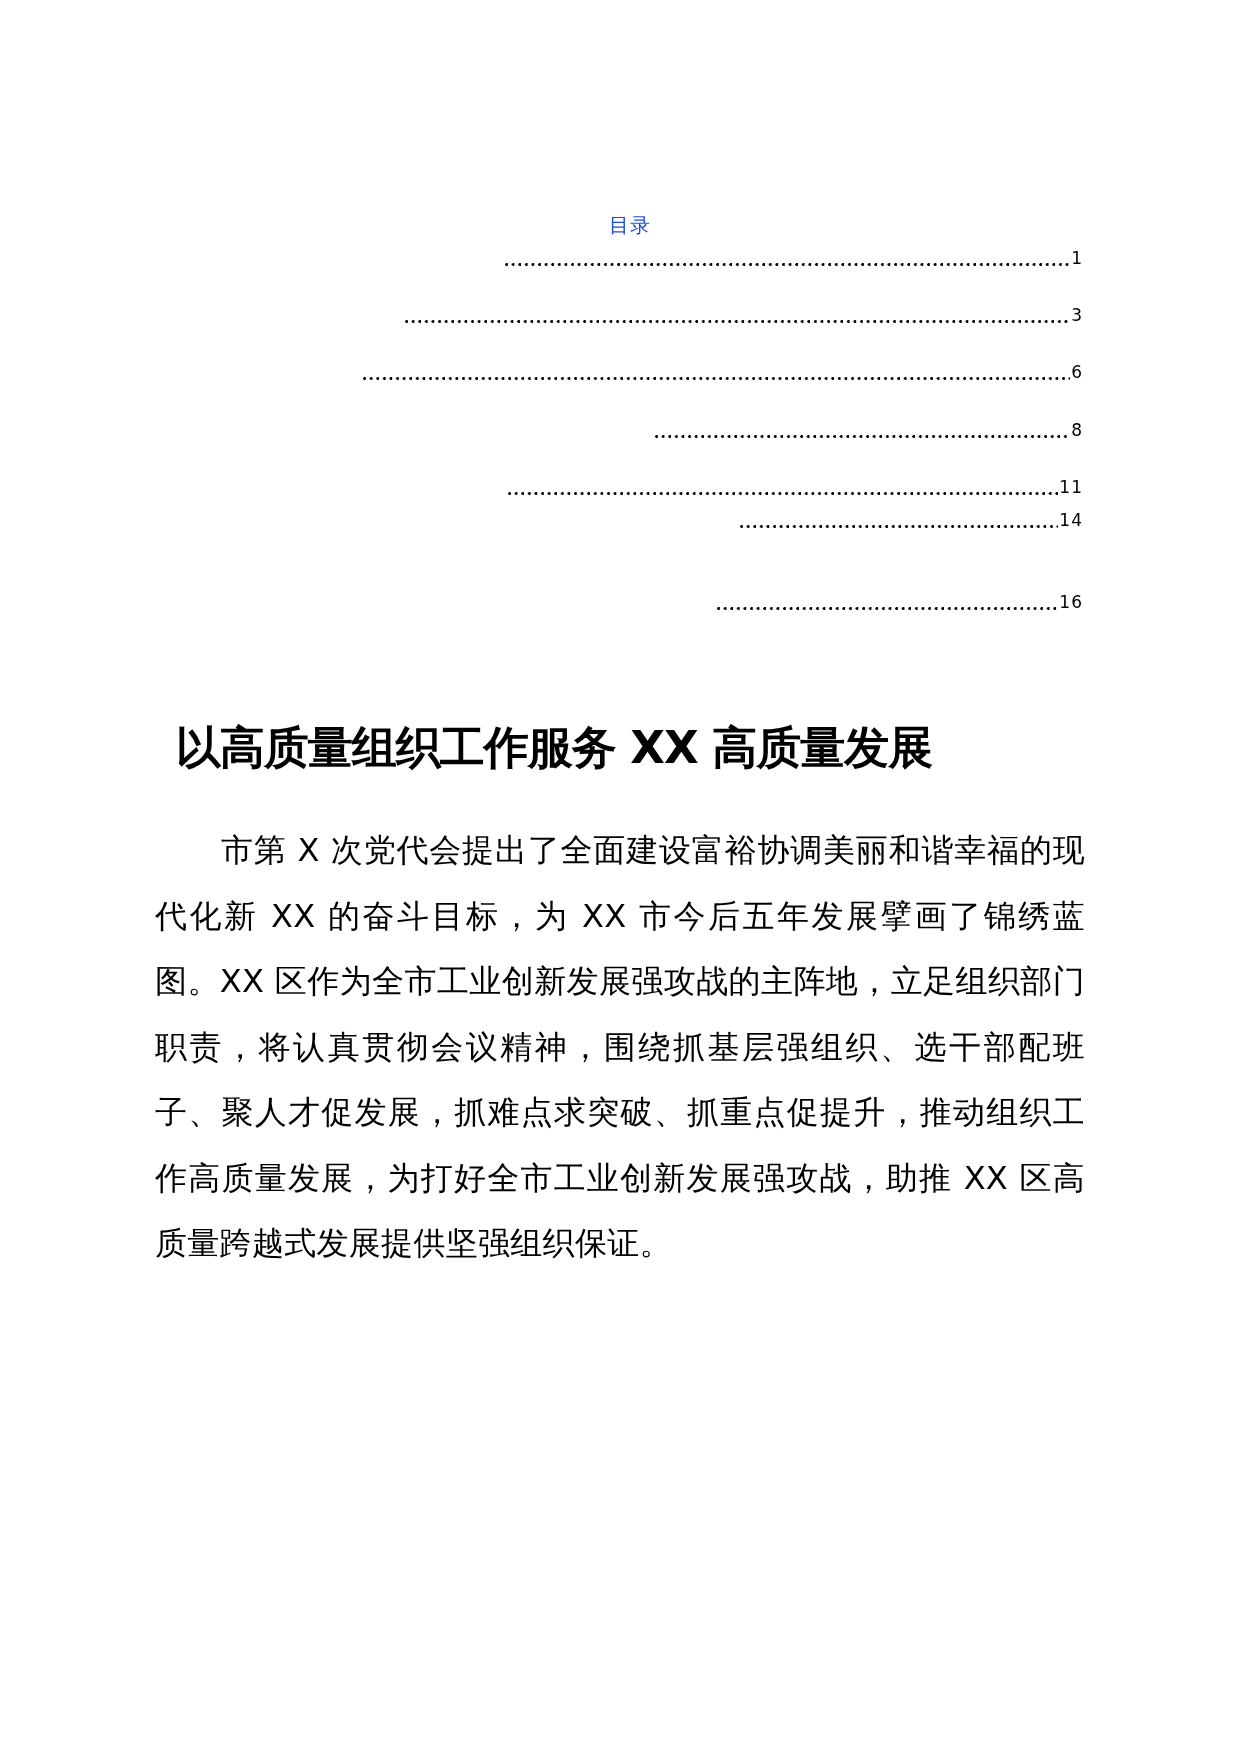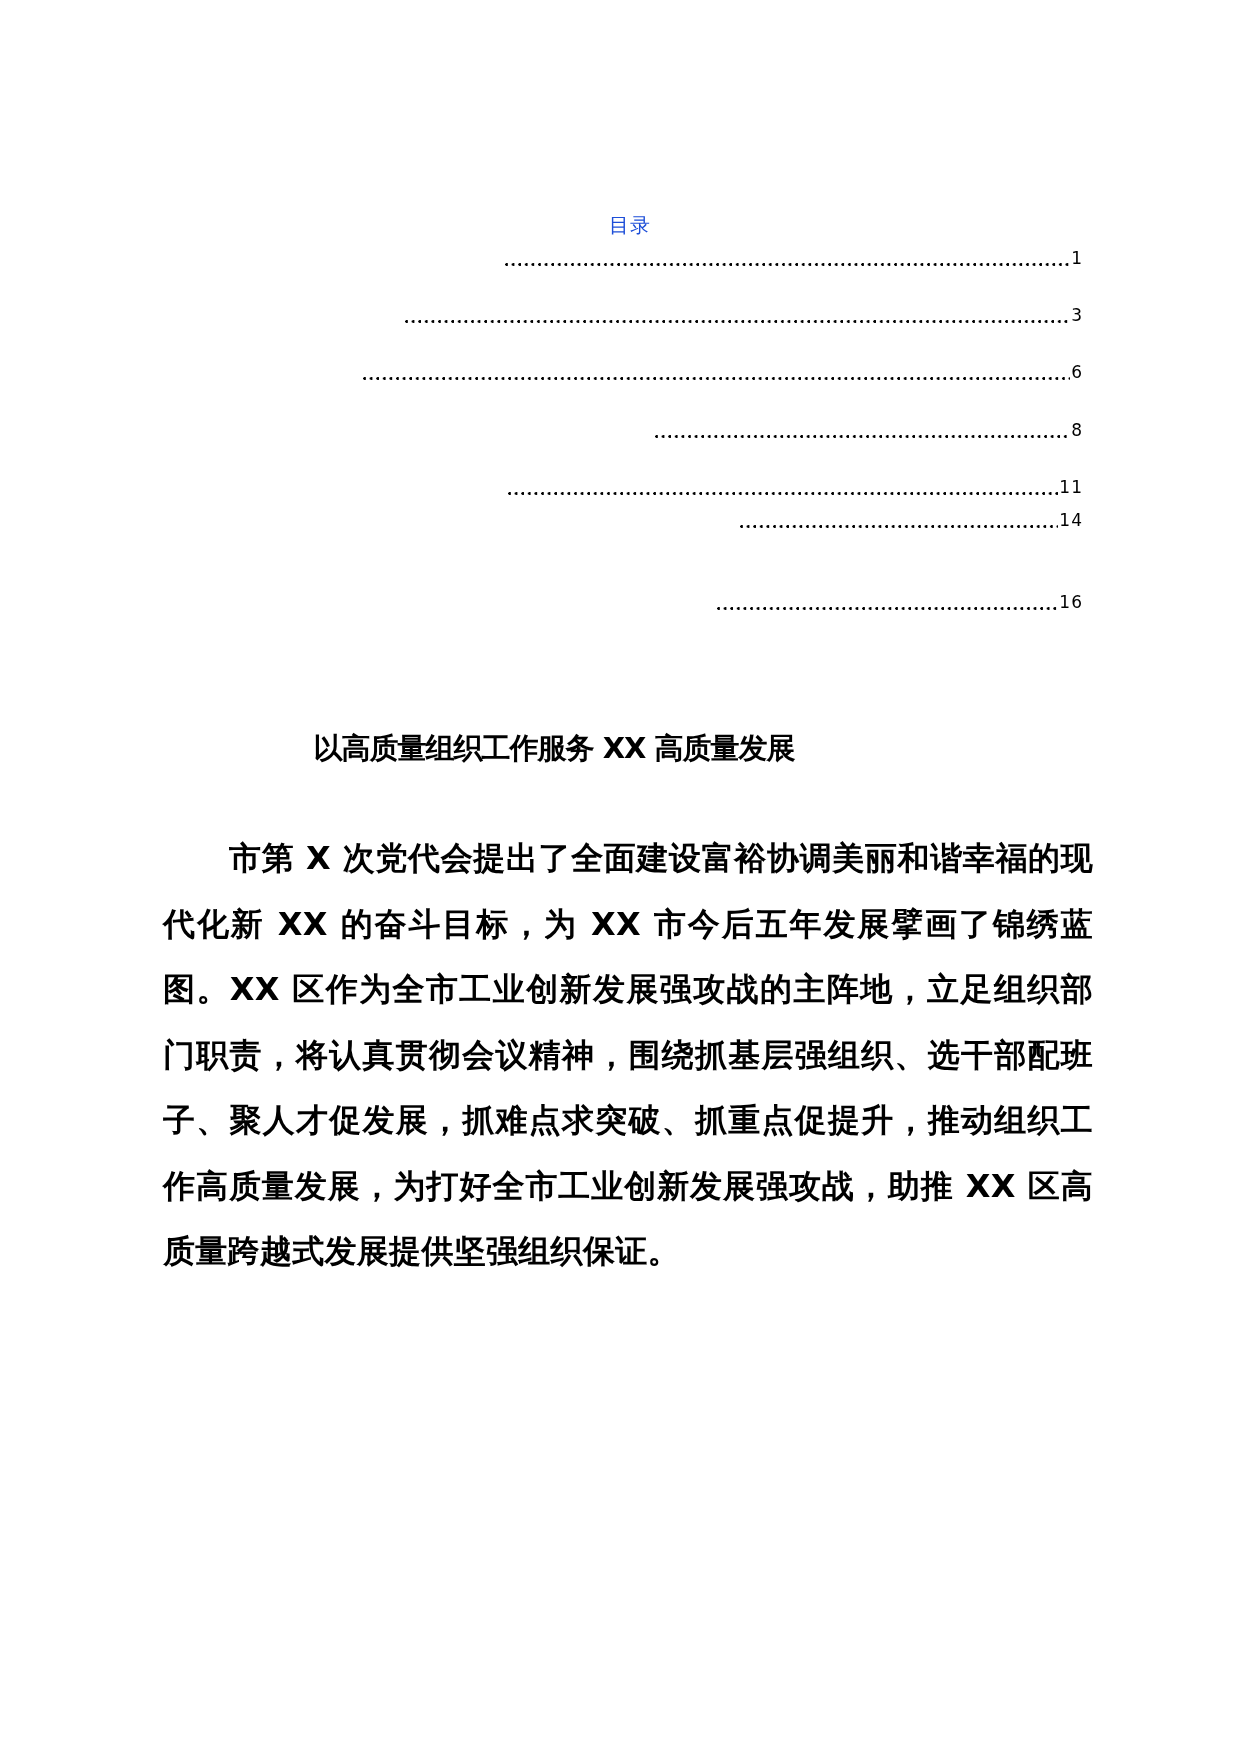--- a/index.html
+++ b/index.html
@@ -55,21 +55,21 @@
       padding-left: 1px;
       font-family: "DejaVu Sans", sans-serif;
       letter-spacing: 1px;
     }
     .doc-title {
       position: absolute;
       left: 0;
       width: 1108px;
       top: 718px;
       text-align: center;
-      font-size: 29px;
+      font-size: 45px;
       line-height: 60px;
       font-weight: bold;
       font-family: "DejaVu Sans", sans-serif;
       letter-spacing: -1px;
     }
     .body-para {
       position: absolute;
       left: 155px;
       top: 818px;
       width: 930px;
@@ -119,15 +119,15 @@
   </div>
 
   <div class="toc-entry" style="left:717px; top:590px; width:366px;">
     <span class="toc-leader"></span>
     <span class="toc-page">16</span>
   </div>
 
 
   <h1 class="doc-title" style="margin:0;">以高质量组织工作服务 XX 高质量发展</h1>
 
-  <p class="body-para" style="margin:8px;font-weight:bold;">市第 X 次党代会提出了全面建设富裕协调美丽和谐幸福的现代化新 XX 的奋斗目标，为 XX 市今后五年发展擘画了锦绣蓝图。XX 区作为全市工业创新发展强攻战的主阵地，立足组织部门职责，将认真贯彻会议精神，围绕抓基层强组织、选干部配班子、聚人才促发展，抓难点求突破、抓重点促提升，推动组织工作高质量发展，为打好全市工业创新发展强攻战，助推 XX 区高质量跨越式发展提供坚强组织保证。</p>
+  <p class="body-para" style="margin:0;">市第 X 次党代会提出了全面建设富裕协调美丽和谐幸福的现代化新 XX 的奋斗目标，为 XX 市今后五年发展擘画了锦绣蓝图。XX 区作为全市工业创新发展强攻战的主阵地，立足组织部门职责，将认真贯彻会议精神，围绕抓基层强组织、选干部配班子、聚人才促发展，抓难点求突破、抓重点促提升，推动组织工作高质量发展，为打好全市工业创新发展强攻战，助推 XX 区高质量跨越式发展提供坚强组织保证。</p>
 
 </div>
 
 </body></html>

